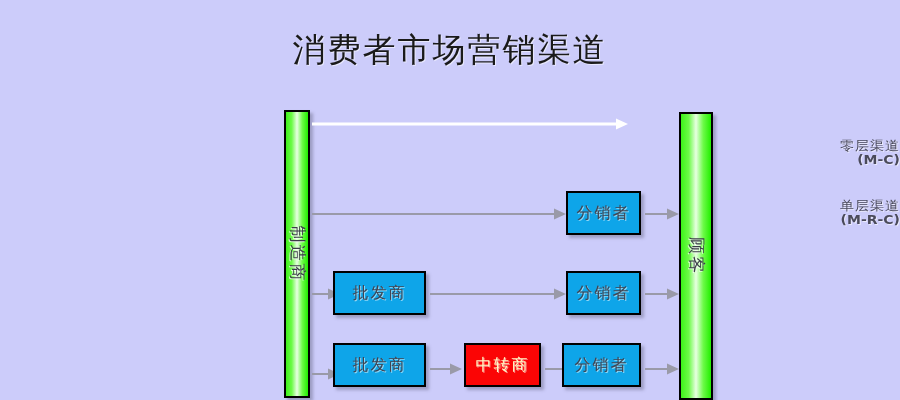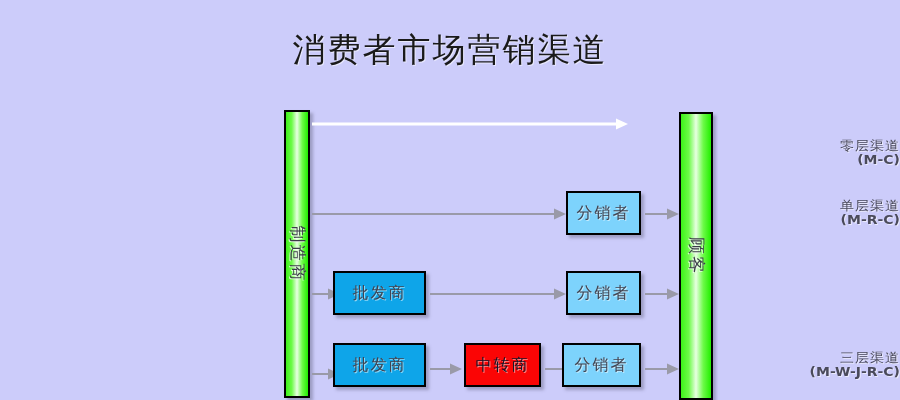--- a/index.html
+++ b/index.html
@@ -113,24 +113,24 @@
     display: flex;
     align-items: center;
     justify-content: center;
     font-size: 16px;
     font-family: "DejaVu Serif", "Liberation Serif", serif;
     letter-spacing: 2px;
     color: #43434f;
     text-shadow: 1px 1px 0 rgba(255,255,255,0.55);
     box-shadow: 3px 3px 3px rgba(90,90,120,0.42);
   }
-  .node.cyan   { background: #7dd3fc; }
+  .node.cyan   { background: #0ea5e9; }
   .node.yellow { background: #0ea5e9; }
   .node.red    { background: #fb0505; }
-  .node.red .node-text { color: #0f172a; }
+  .node.red .node-text { color: #fef9c3; }
 
   
   .arrow {
     position: absolute;
     height: 10px;
     display: block;
   }
   .arrow svg { display: block; overflow: visible; }
 </style>
 </head>
@@ -144,24 +144,20 @@
     <span class="cn">零层渠道</span>
     <span class="en">(M-C)</span>
   </div>
 
   <div class="channel-label" style="top:198px; width:321px;">
     <span class="cn">单层渠道</span>
     <span class="en">(M-R-C)</span>
   </div>
 
 
-  <div class="channel-label" style="top:350px; width:283px;">
-    <span class="cn">三层渠道</span>
-    <span class="en">(M-W-J-R-C)</span>
-  </div>
 
   <div class="pillar" id="pillar-manufacturer">
     <div class="pillar-inner"></div>
     <div class="pillar-label">制造商</div>
   </div>
 
   <div class="pillar" id="pillar-customer">
     <div class="pillar-inner"></div>
     <div class="pillar-label">顾客</div>
   </div>

